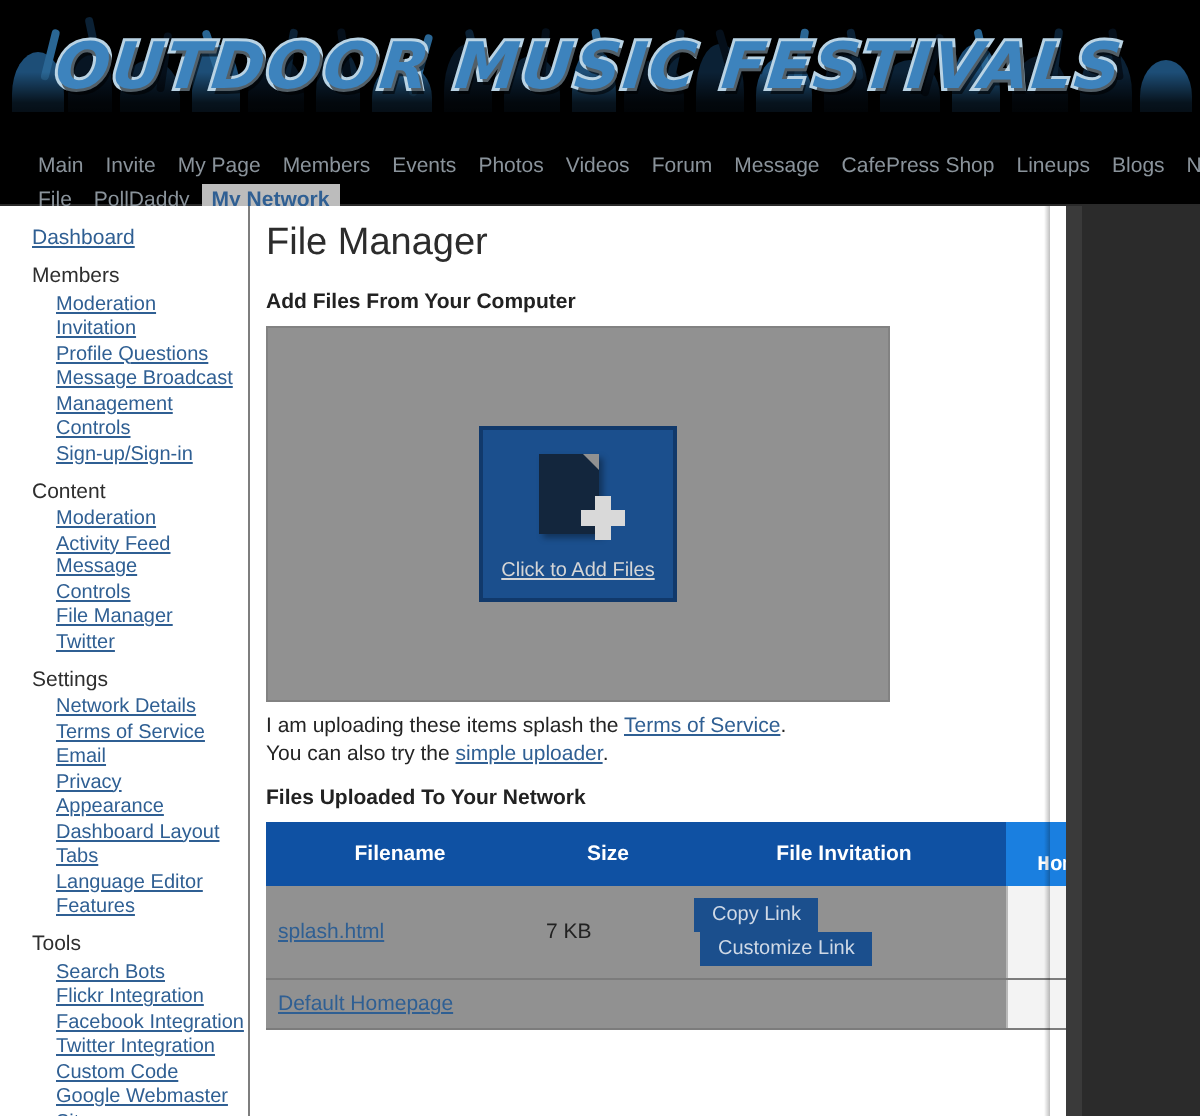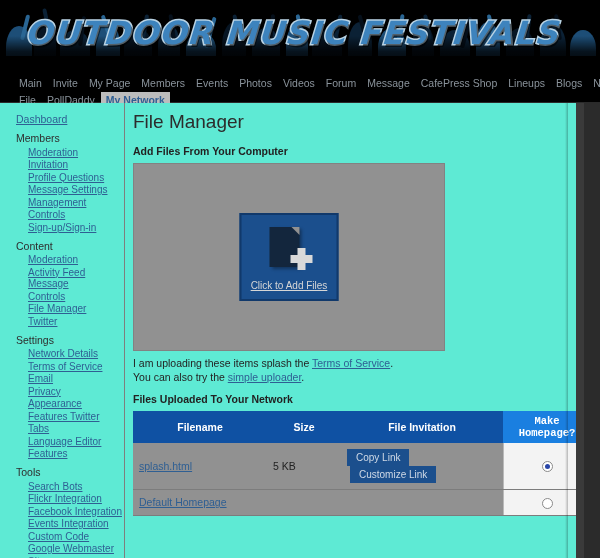--- a/index.html
+++ b/index.html
@@ -106,23 +106,23 @@
   #topnav a.active {
     background: #bcbcbc;
     color: #2f5f93;
     font-weight: bold;
     padding-bottom: 4px;
   }
 
   
   #body-wrap {
     position: relative;
-    width: 584px;
+    width: 541px;
     height: 455px;
-    background: #5eead4;
+    background: #ffffff;
     box-sizing: border-box;
     border-right: 8px solid #3a3a3a;
     display: flex;
     overflow: hidden;
   }
   #body-wrap:before{
     content:"";
     position:absolute;
     right:8px; top:0; bottom:0;
     width:3px;
@@ -393,45 +393,45 @@
 
   <div id="body-wrap">
 
     <div id="sidebar">
       <a class="top-link" href="#">Dashboard</a>
       <div id="sidebar-groups">
           <div class="grp-title">Members</div>
           <a class="sub-link" href="#">Moderation</a>
           <a class="sub-link" href="#">Invitation</a>
           <a class="sub-link" href="#">Profile Questions</a>
-          <a class="sub-link" href="#">Message Settings</a>
+          <a class="sub-link" href="#">Message Broadcast</a>
           <a class="sub-link" href="#">Management</a>
           <a class="sub-link" href="#">Controls</a>
           <a class="sub-link" href="#">Sign-up/Sign-in</a>
           <div class="grp-title">Content</div>
           <a class="sub-link" href="#">Moderation</a>
           <a class="sub-link" href="#">Activity Feed Message</a>
           <a class="sub-link" href="#">Controls</a>
           <a class="sub-link" href="#">File Manager</a>
           <a class="sub-link" href="#">Twitter</a>
           <div class="grp-title">Settings</div>
           <a class="sub-link" href="#">Network Details</a>
           <a class="sub-link" href="#">Terms of Service</a>
           <a class="sub-link" href="#">Email</a>
           <a class="sub-link" href="#">Privacy</a>
           <a class="sub-link" href="#">Appearance</a>
-          <a class="sub-link" href="#">Features Twitter</a>
+          <a class="sub-link" href="#">Dashboard Layout</a>
           <a class="sub-link" href="#">Tabs</a>
           <a class="sub-link" href="#">Language Editor</a>
           <a class="sub-link" href="#">Features</a>
           <div class="grp-title">Tools</div>
           <a class="sub-link" href="#">Search Bots</a>
           <a class="sub-link" href="#">Flickr Integration</a>
           <a class="sub-link" href="#">Facebook Integration</a>
-          <a class="sub-link" href="#">Events Integration</a>
+          <a class="sub-link" href="#">Twitter Integration</a>
           <a class="sub-link" href="#">Custom Code</a>
           <a class="sub-link" href="#">Google Webmaster</a>
           <a class="sub-link" href="#">Sitemap</a>
         </div>
 
     </div>
 
     <div id="main">
 
       <h1 id="page-title">File Manager</h1>
@@ -463,21 +463,21 @@
               <th class="col-name">Filename</th>
               <th class="col-size">Size</th>
               <th class="col-dest">File Invitation</th>
               <th class="col-home home-col">Make Homepage?</th>
               <th class="act-col act-col"></th>
             </tr>
         </thead>
         <tbody id="files-body">
             <tr>
               <td class="col-name"><a href="#" class="fname">splash.html</a></td>
-              <td class="col-size">5 KB</td>
+              <td class="col-size">7 KB</td>
               <td class="col-dest"><button class="btn-blue">Copy Link</button><button class="btn-blue">Customize Link</button></td>
               <td class="col-home home-cell"><span class="radio checked"></span></td>
               <td class="act-col act-cell"></td>
             </tr>
             <tr>
               <td class="col-name"><a href="#" class="fname">Default Homepage</a></td>
               <td class="col-size"></td>
               <td class="col-dest"></td>
               <td class="col-home home-cell"><span class="radio"></span></td>
               <td class="act-col act-cell"></td>

